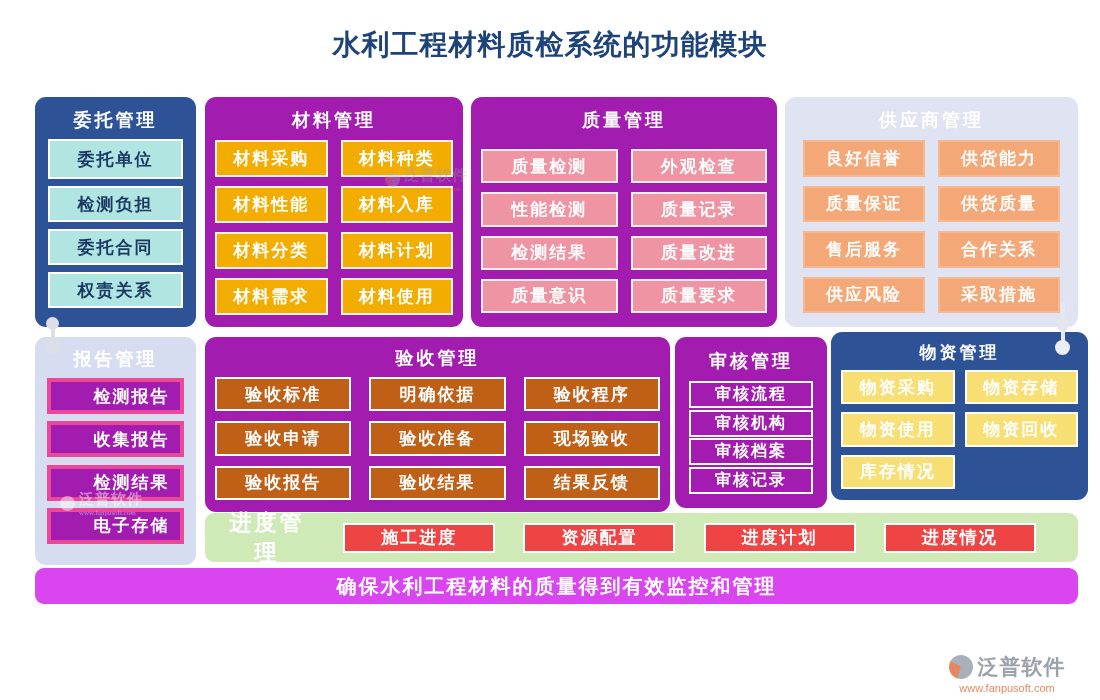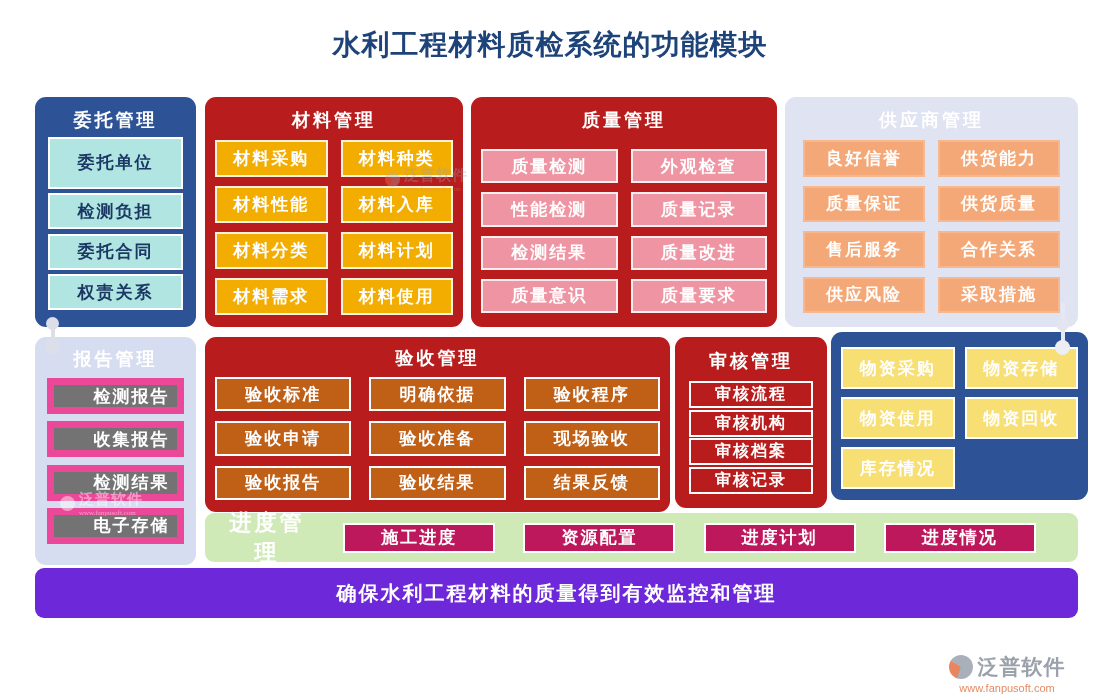--- a/index.html
+++ b/index.html
@@ -6,42 +6,42 @@
   #stage{position:relative;width:1100px;height:700px;background:#ffffff;overflow:hidden;
          font-family:"Liberation Serif","DejaVu Serif",serif;}
   #title{position:absolute;left:0;top:26px;width:1100px;text-align:center;
          font-size:28px;font-weight:bold;color:#1d4379;letter-spacing:1px;}
   .panel{position:absolute;border-radius:11px;box-sizing:border-box;}
   .phead{text-align:center;color:#ffffff;font-weight:bold;font-size:18px;letter-spacing:3px;}
   .btn{display:flex;align-items:center;justify-content:center;font-weight:bold;
        font-size:17px;letter-spacing:2px;box-sizing:border-box;white-space:nowrap;}
   
   .bg-dark{background:#2d5295;}
-  .bg-peri{background:#b91c1c;}
+  .bg-peri{background:#a21caf;}
   .bg-lav{background:#dfe3f2;}
   .bg-lav2{background:#d6ddf0;}
   
   .b-mint{background:#b0e5e1;border:2px solid #ffffff;color:#1b3764;}
   .b-yellow{background:#f2ad00;border:2px solid #fbf3dd;color:#ffffff;}
   .b-pink{background:#ee94a2;border:2px solid #fbeef0;color:#ffffff;}
   .b-orange{background:#f5a877;border:2px solid #f7b88f;color:#ffffff;}
-  .b-mint2{background:#737373;border:7px solid #ec4899;color:#ffffff;padding-left:32px;}
+  .b-mint2{background:#a21caf;border:4px solid #ec4899;color:#ffffff;padding-left:32px;}
   .b-rust{background:#c05f16;border:2px solid #ffffff;color:#ffffff;}
   .b-outline{background:transparent;border:2px solid #ffffff;color:#ffffff;}
   .b-lyellow{background:#f7df74;border:2px solid #ffffff;color:#ffffff;}
-  .b-gold{background:#be185d;border:2px solid #ffffff;color:#ffffff;}
+  .b-gold{background:#ef4444;border:2px solid #ffffff;color:#ffffff;}
   
   .col{display:flex;flex-direction:column;}
   .grid2{display:grid;grid-template-columns:1fr 1fr;}
   .grid3{display:grid;grid-template-columns:1fr 1fr 1fr;}
   
   #strip{position:absolute;left:205px;top:513px;width:873px;height:49px;background:#cfe9b7;
          border-radius:9px;display:flex;align-items:center;padding:0 14px;box-sizing:border-box;}
   #strip .phead{font-size:22px;}
-  #banner{position:absolute;left:35px;top:568px;width:1043px;height:50px;background:#6d28d9;
+  #banner{position:absolute;left:35px;top:568px;width:1043px;height:36px;background:#d946ef;
           border-radius:9px;display:flex;align-items:center;justify-content:center;
           color:#ffffff;font-weight:bold;font-size:20px;letter-spacing:2px;}
   
   .stem{position:absolute;background:#dcdfe8;}
   .dot{position:absolute;border-radius:50%;background:#dcdfe8;}
   
   #logo{position:absolute;right:18px;bottom:6px;width:150px;text-align:center;
         font-family:"Liberation Sans","DejaVu Sans",sans-serif;}
   #logo .row{display:flex;align-items:center;justify-content:center;gap:5px;}
   .logo-disc{width:24px;height:24px;border-radius:50%;
@@ -57,21 +57,21 @@
 </head>
 <body>
 
 <div id="stage">
 
   <div id="title">水利工程材料质检系统的功能模块</div>
 
   <div class="panel bg-dark col" style="left:35px;top:97px;width:161px;height:230px;padding:11px 13px 12px;">
     <div class="phead">委托管理</div>
     <div class="col" style="flex:1;justify-content:space-evenly;">
-      <div class="btn b-mint" style="height:52px;">委托单位</div>
+      <div class="btn b-mint" style="height:40px;">委托单位</div>
       <div class="btn b-mint" style="height:36px;">检测负担</div>
       <div class="btn b-mint" style="height:36px;">委托合同</div>
       <div class="btn b-mint" style="height:36px;">权责关系</div>
     </div>
   </div>
 
   <div class="panel bg-peri col" style="left:205px;top:97px;width:258px;height:230px;padding:11px 10px 12px;">
     <div class="phead">材料管理</div>
     <div class="grid2" style="flex:1;column-gap:13px;row-gap:9px;margin-top:8px;">
       <div class="btn b-yellow">材料采购</div>
@@ -142,20 +142,21 @@
     <div class="phead">审核管理</div>
     <div class="col" style="flex:1;justify-content:space-evenly;margin-top:6px;">
       <div class="btn b-outline" style="height:27px;font-size:16px;">审核流程</div>
       <div class="btn b-outline" style="height:27px;font-size:16px;">审核机构</div>
       <div class="btn b-outline" style="height:27px;font-size:16px;">审核档案</div>
       <div class="btn b-outline" style="height:27px;font-size:16px;">审核记录</div>
     </div>
   </div>
 
   <div class="panel bg-dark col" style="left:831px;top:332px;width:257px;height:168px;padding:9px 10px 11px;">
+    <div class="phead" style="font-size:17px;">物资管理</div>
     <div class="grid2" style="flex:1;column-gap:10px;row-gap:8px;margin-top:6px;">
       <div class="btn b-lyellow">物资采购</div>
       <div class="btn b-lyellow">物资存储</div>
       <div class="btn b-lyellow">物资使用</div>
       <div class="btn b-lyellow">物资回收</div>
       <div class="btn b-lyellow">库存情况</div>
     </div>
   </div>
 
   <div id="strip">

